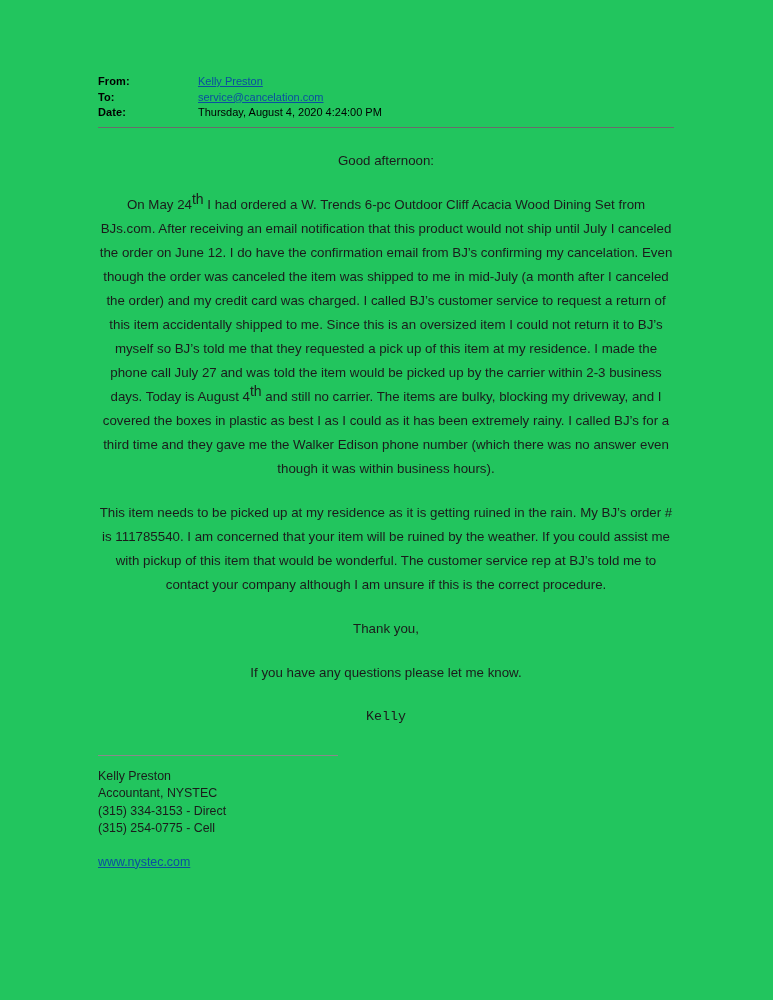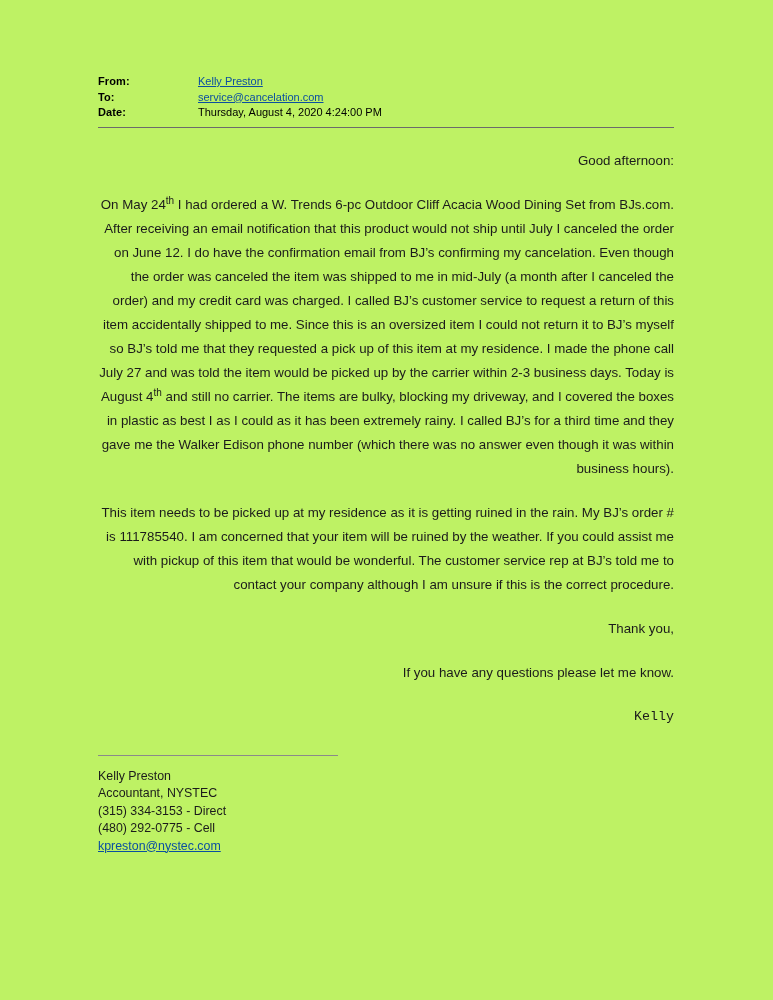--- a/index.html
+++ b/index.html
@@ -13,21 +13,21 @@
     font-family: "Liberation Sans", sans-serif;
     color: #1a1a1a;
     position: relative;
     overflow: hidden;
   }
   .page {
     position: absolute;
     top: 0; left: 0;
     width: 773px;
     height: 1000px;
-    background: #bef264;
+    background: #22c55e;
   }
   .content {
     position: absolute;
     left: 98px;
     top: 74px;
     width: 576px;
   }
 
   
   .hdr {
@@ -57,31 +57,31 @@
     margin-bottom: 0;
     width: 576px;
   }
 
   
   .body-text {
     margin-top: 21px;
     font-size: 13.3px;
     line-height: 24px;
     color: #1b1b1b;
-    text-align: right;
+    text-align: center;
   }
   .para {
     margin: 0 0 20px 0;
   }
   .para.tight {
     margin-bottom: 0;
     font-family: Liberation Mono, monospace;
   }
   sup {
-    font-size: 10px;
+    font-size: 14px;
     vertical-align: super;
     line-height: 0;
   }
 
   
   .sig-rule {
     border-bottom: 1px solid #8a8a8a;
     width: 240px;
     margin: 26px 0 12px 0;
   }
@@ -134,18 +134,18 @@
 
       <p class="para tight">Kelly</p>
     </div>
 
     <div class="sig-rule"></div>
 
     <div class="sig">
       <div>Kelly Preston</div>
       <div>Accountant, NYSTEC</div>
       <div>(315) 334-3153 - Direct</div>
-      <div>(480) 292-0775 - Cell</div>
-      <div><span class="link">kpreston@nystec.com</span></div>
+      <div>(315) 254-0775 - Cell</div>
+      <div class="sig-web"><span class="link">www.nystec.com</span></div>
     </div>
 
   </div>
 </div>
 
 </body></html>

